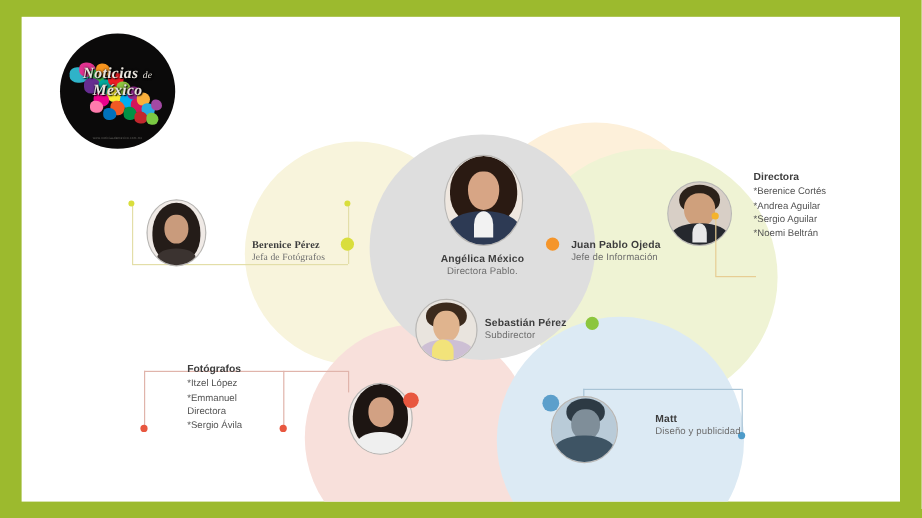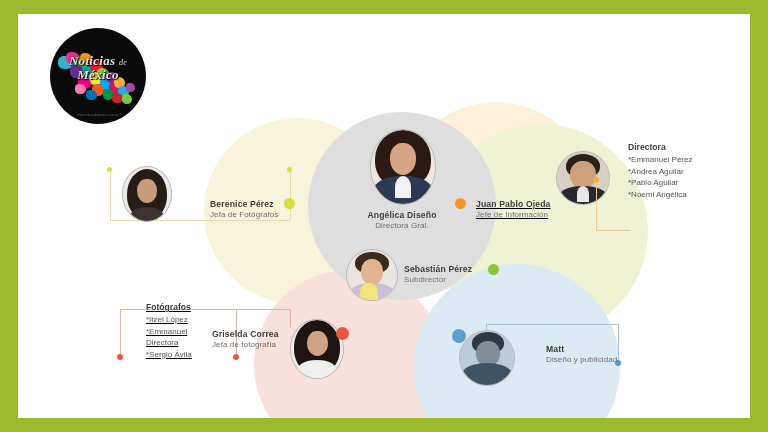--- a/index.html
+++ b/index.html
@@ -143,42 +143,42 @@
     <div class="enddot" style="left:269px;top:153px;width:5px;height:5px;background:#D9DE3C;"></div>
   </div>
 
   <div class="avatar" style="left:104px;top:152px;width:48px;height:54px;">
     <div class="ph" style="background:#f0eae6;"></div>
     <div class="hair" style="left:4px;top:2px;width:40px;height:50px;background:#241c18;"></div>
     <div class="face" style="left:14px;top:12px;width:20px;height:24px;background:#c99b7c;"></div>
     <div class="body" style="left:8px;top:40px;width:32px;height:16px;background:#3b3330;"></div>
   </div>
 
-  <div class="plabel" style="left:192px;top:185px;">
+  <div class="plabel" style="left:192px;top:185px;font-family:Liberation Serif, serif;">
     <div class="pname">Berenice Pérez</div>
     <div class="prole">Jefa de Fotógrafos</div>
   </div>
   <div class="cdot" style="left:266px;top:184px;width:11px;height:11px;background:#D9DE3C;"></div>
 
   <div class="avatar" style="left:352px;top:115px;width:64px;height:74px;">
     <div class="ph" style="background:#efe7df;"></div>
     <div class="hair" style="left:4px;top:0px;width:56px;height:58px;background:#2a1a12;"></div>
     <div class="face" style="left:19px;top:13px;width:26px;height:32px;background:#d7a585;"></div>
     <div class="body" style="left:2px;top:46px;width:60px;height:30px;background:#2d3a54;"></div>
     <div class="shirt" style="left:24px;top:46px;width:16px;height:22px;background:#f2f2f2;"></div>
   </div>
 
   <div class="plabel" style="left:290px;top:196px;width:188px;text-align:center;">
-    <div class="pname">Angélica Diseño</div>
-    <div class="prole">Directora Gral.</div>
+    <div class="pname">Angélica México</div>
+    <div class="prole">Directora Pablo.</div>
   </div>
 
   <div class="cdot" style="left:437px;top:184px;width:11px;height:11px;background:#F5952A;"></div>
 
-  <div class="plabel" style="left:458px;top:185px;text-decoration:underline;">
+  <div class="plabel" style="left:458px;top:185px;">
     <div class="pname">Juan Pablo Ojeda</div>
     <div class="prole">Jefe de Información</div>
   </div>
 
   <div class="avatar" style="left:538px;top:137px;width:52px;height:52px;">
     <div class="ph" style="background:#d8cfc6;"></div>
     <div class="hair" style="left:9px;top:2px;width:34px;height:24px;background:#2b2119;"></div>
     <div class="face" style="left:13px;top:9px;width:26px;height:28px;background:#cfa07c;"></div>
     <div class="body" style="left:2px;top:34px;width:48px;height:22px;background:#25282e;"></div>
     <div class="shirt" style="left:20px;top:34px;width:12px;height:16px;background:#e8e8e8;"></div>
@@ -186,24 +186,24 @@
 
   <div class="conn">
     <div class="hline" style="left:578px;top:216px;width:34px;background:#E7CD93;"></div>
     <div class="vline" style="left:578px;top:166px;height:50px;background:#E7CD93;"></div>
     <div class="enddot" style="left:575px;top:163px;width:6px;height:6px;background:#F5B32A;"></div>
   </div>
 
   <div style="position:absolute;left:610px;top:128px;">
     <div class="ghead">Directora</div>
     <div class="glist">
-      <div class="gitem">*Emmanuel Pérez</div>
+      <div class="gitem">*Berenice Cortés</div>
       <div class="gitem">*Andrea Aguilar</div>
-      <div class="gitem">*Pablo Aguilar</div>
-      <div class="gitem">*Noemi Angélica</div>
+      <div class="gitem">*Sergio Aguilar</div>
+      <div class="gitem">*Noemi Beltrán</div>
     </div>
   </div>
 
   <div class="avatar" style="left:328px;top:235px;width:50px;height:50px;">
     <div class="ph" style="background:#e9e4de;"></div>
     <div class="hair" style="left:8px;top:2px;width:34px;height:22px;background:#3c2a1c;"></div>
     <div class="face" style="left:14px;top:9px;width:22px;height:26px;background:#e0b48e;"></div>
     <div class="body" style="left:3px;top:33px;width:44px;height:20px;background:#cdbfd4;"></div>
     <div class="shirt" style="left:13px;top:33px;width:18px;height:18px;background:#f2e37a;"></div>
   </div>
@@ -216,34 +216,30 @@
 
   <div class="conn">
     <div class="hline" style="left:102px;top:295px;width:170px;background:#E0B4AB;"></div>
     <div class="vline" style="left:102px;top:295px;height:48px;background:#E0B4AB;"></div>
     <div class="vline" style="left:218px;top:295px;height:48px;background:#E0B4AB;"></div>
     <div class="vline" style="left:272px;top:295px;height:18px;background:#E0B4AB;"></div>
     <div class="enddot" style="left:99px;top:340px;width:6px;height:6px;background:#E8573F;"></div>
     <div class="enddot" style="left:215px;top:340px;width:6px;height:6px;background:#E8573F;"></div>
   </div>
 
-  <div style="position:absolute;left:128px;top:288px;text-decoration:underline;">
+  <div style="position:absolute;left:138px;top:288px;">
     <div class="ghead">Fotógrafos</div>
     <div class="glist">
       <div class="gitem">*Itzel López</div>
       <div class="gitem">*Emmanuel</div>
       <div class="gitem">Directora</div>
       <div class="gitem">*Sergio Ávila</div>
     </div>
   </div>
 
-  <div class="plabel" style="left:194px;top:315px;">
-    <div class="pname">Griselda Correa</div>
-    <div class="prole">Jefa de fotografía</div>
-  </div>
 
   <div class="avatar" style="left:272px;top:305px;width:52px;height:58px;">
     <div class="ph" style="background:#f2ece9;"></div>
     <div class="hair" style="left:3px;top:0px;width:46px;height:54px;background:#1d1512;"></div>
     <div class="face" style="left:16px;top:11px;width:21px;height:25px;background:#d2a183;"></div>
     <div class="body" style="left:6px;top:40px;width:40px;height:22px;background:#efefef;"></div>
   </div>
   <div class="cdot" style="left:318px;top:313px;width:13px;height:13px;background:#E8573F;"></div>
 
   <div class="conn">

